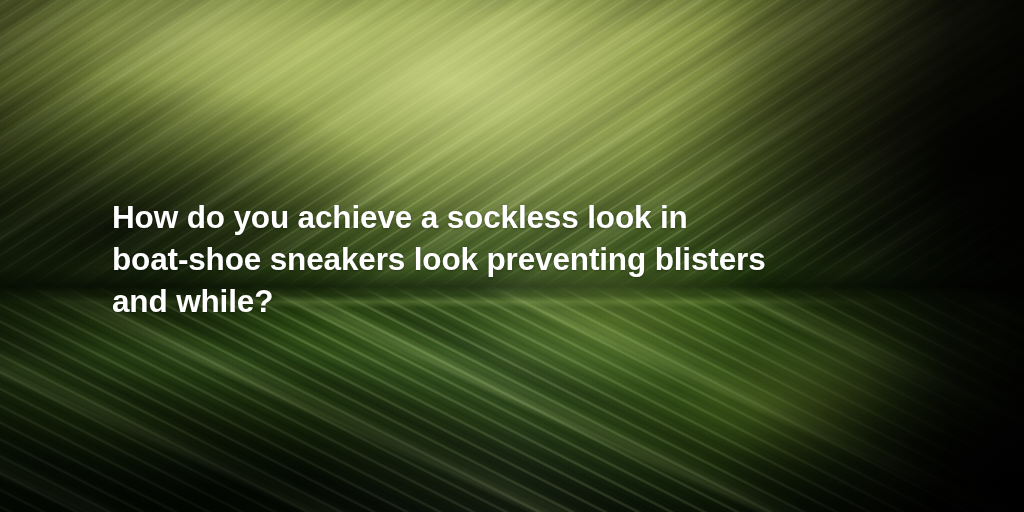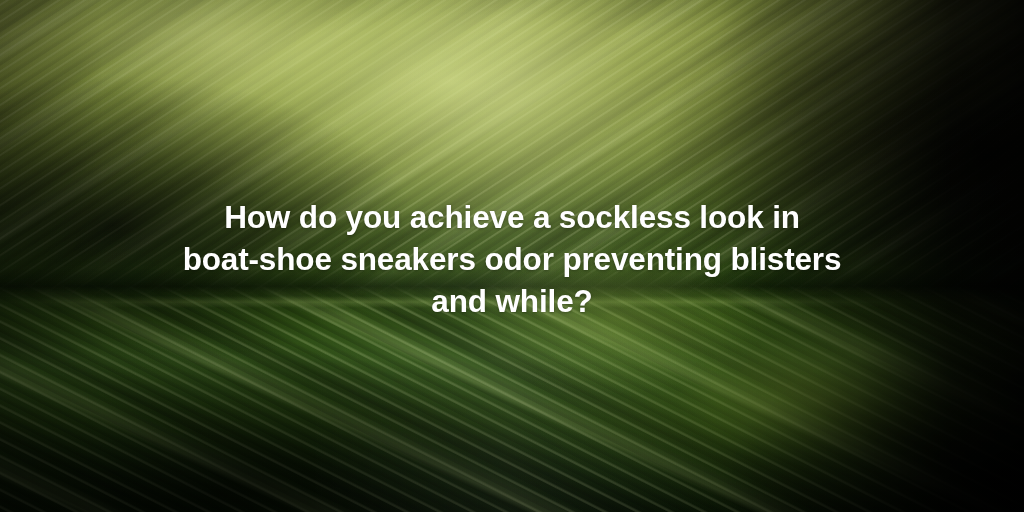--- a/index.html
+++ b/index.html
@@ -237,21 +237,20 @@
     right: 0;
     top: 196px;
     display: flex;
     flex-direction: column;
     align-items: center;
     z-index: 5;
   }
   .headline {
     margin: 0;
     width: 800px;
-    text-align: center;
     color: #ffffff;
     font-family: "Liberation Sans", sans-serif;
     font-weight: bold;
     font-size: 31.5px;
     line-height: 42px;
     letter-spacing: -0.15px;
     text-shadow: 0 1px 3px rgba(0,0,0,0.30);
   }
   .headline .ln {
     display: block;
@@ -278,18 +277,18 @@
   <div class="bg-layer bg-shadow-b"></div>
   <div class="bg-layer bg-shadow-c"></div>
   <div class="bg-layer bg-shadow-d"></div>
   <div class="bg-layer bg-hfall"></div>
   <div class="bg-layer grain"></div>
   <div class="bg-layer vignette"></div>
 
   <div class="headline-wrap">
     <h1 class="headline">
       <span class="ln">How do you achieve a sockless look in</span>
-      <span class="ln">boat-shoe sneakers odor preventing blisters</span>
+      <span class="ln">boat-shoe sneakers look preventing blisters</span>
       <span class="ln">and while?</span>
     </h1>
   </div>
 
 </div>
 
 </body></html>

